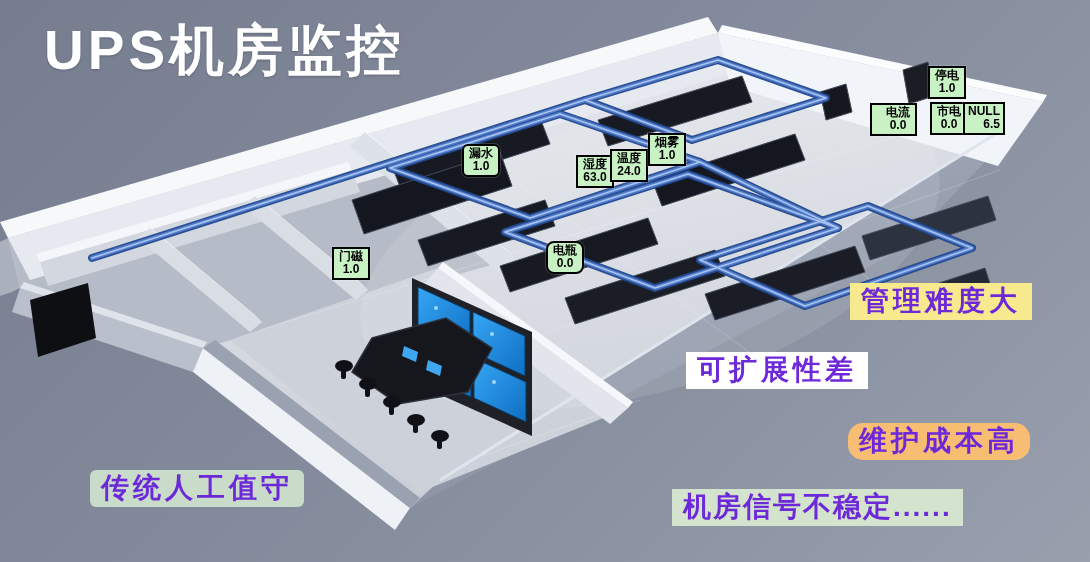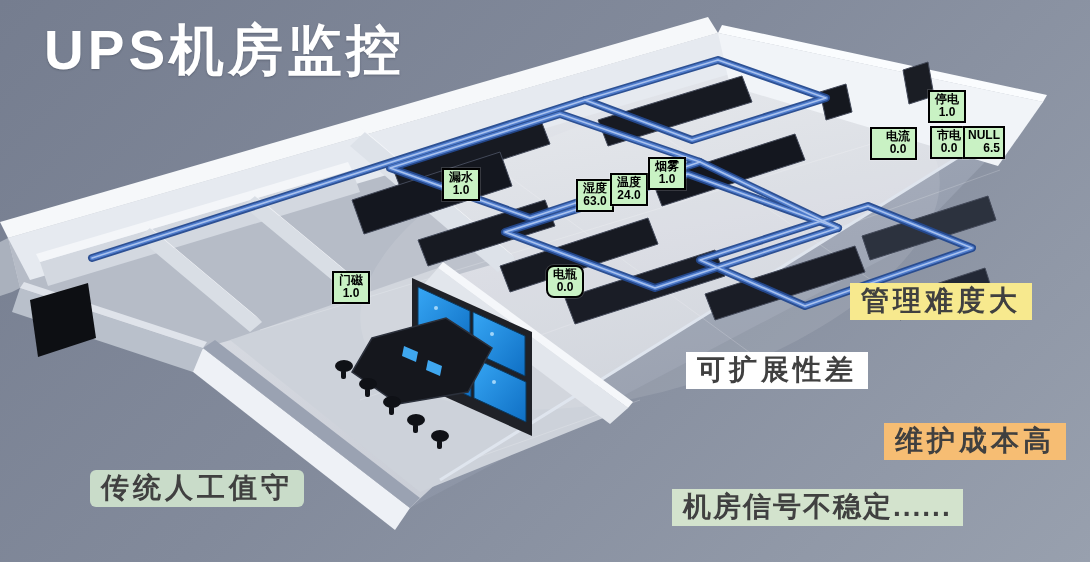--- a/index.html
+++ b/index.html
@@ -10,26 +10,26 @@
   }
   #scene-svg{position:absolute;left:0;top:0;width:1090px;height:562px;}
   .page-title{
     position:absolute;left:44px;top:14px;margin:0;
     font-size:55px;font-weight:800;color:#ffffff;letter-spacing:4px;
     text-shadow:0 1px 2px rgba(40,45,60,.35);white-space:nowrap;
   }
   .sensor-badge{
     position:absolute;border:2px solid #000;background:#c9f2c4;
     text-align:center;line-height:1.12;padding:1px 3px;min-width:28px;
-    font-weight:bold;color:#000;box-shadow:0 0 0 1px rgba(255,255,255,.15);margin-top:24px;
+    font-weight:bold;color:#000;box-shadow:0 0 0 1px rgba(255,255,255,.15);
   }
   .sensor-badge .lbl{font-size:12px;white-space:nowrap;}
   .sensor-badge .val{font-size:12px;white-space:nowrap;}
   .note{
-    position:absolute;font-weight:bold;color:#404040;font-size:28px;
+    position:absolute;font-weight:bold;color:#6d28d9;font-size:28px;
     letter-spacing:4px;padding:3px 11px;white-space:nowrap;line-height:1.1;
   }
 </style>
 </head>
 <body>
 
 <div id="stage">
 
   <svg id="scene-svg" viewBox="0 0 1090 562" aria-hidden="true">
     <defs>
@@ -161,21 +161,21 @@
         <path d="M585,100 L718,60 L826,98 L692,140 Z"></path>
         <path d="M700,260 L868,206 L972,248 L805,306 Z"></path>
         <path d="M92,258 L585,100"></path>
         <path d="M700,162 L838,228"></path>
       </g>
     </g>
   </svg>
 
   <h1 class="page-title">UPS机房监控</h1>
 
-  <div class="sensor-badge" style="left: 442px; top: 144px; background-color: rgb(201, 242, 196);">
+  <div class="sensor-badge" style="left: 462px; top: 144px; background-color: rgb(201, 242, 196); border-radius: 6px;">
     <div class="lbl">漏水</div>
     <div class="val">1.0</div>
   </div>
   <div class="sensor-badge" style="left: 576px; top: 155px; background-color: rgb(201, 242, 196);">
     <div class="lbl">湿度</div>
     <div class="val">63.0</div>
   </div>
   <div class="sensor-badge" style="left: 610px; top: 149px; background-color: rgb(201, 242, 196);">
     <div class="lbl">温度</div>
     <div class="val">24.0</div>
@@ -204,17 +204,17 @@
     <div class="lbl">市电</div>
     <div class="val">0.0</div>
   </div>
   <div class="sensor-badge" style="left: 963px; top: 102px; background-color: rgb(201, 242, 196); text-align: right;">
     <div class="lbl">NULL</div>
     <div class="val">6.5</div>
   </div>
 
   <div class="note" style="left: 850px; top: 283px; background-color: rgb(247, 233, 142);">管理难度大</div>
   <div class="note" style="left: 686px; top: 352px; background-color: rgb(255, 255, 255);">可扩展性差</div>
-  <div class="note" style="left: 884px; top: 423px; background-color: rgb(246, 189, 115);">维护成本高</div>
+  <div class="note" style="left: 848px; top: 423px; background-color: rgb(246, 189, 115); border-radius: 15px;">维护成本高</div>
   <div class="note" style="left: 672px; top: 489px; letter-spacing: 2px; background-color: rgb(211, 227, 205);">机房信号不稳定......</div>
   <div class="note" style="left: 90px; top: 470px; background-color: rgb(201, 220, 201); border-radius: 6px;">传统人工值守</div>
 
 </div>
 
 </body></html>

